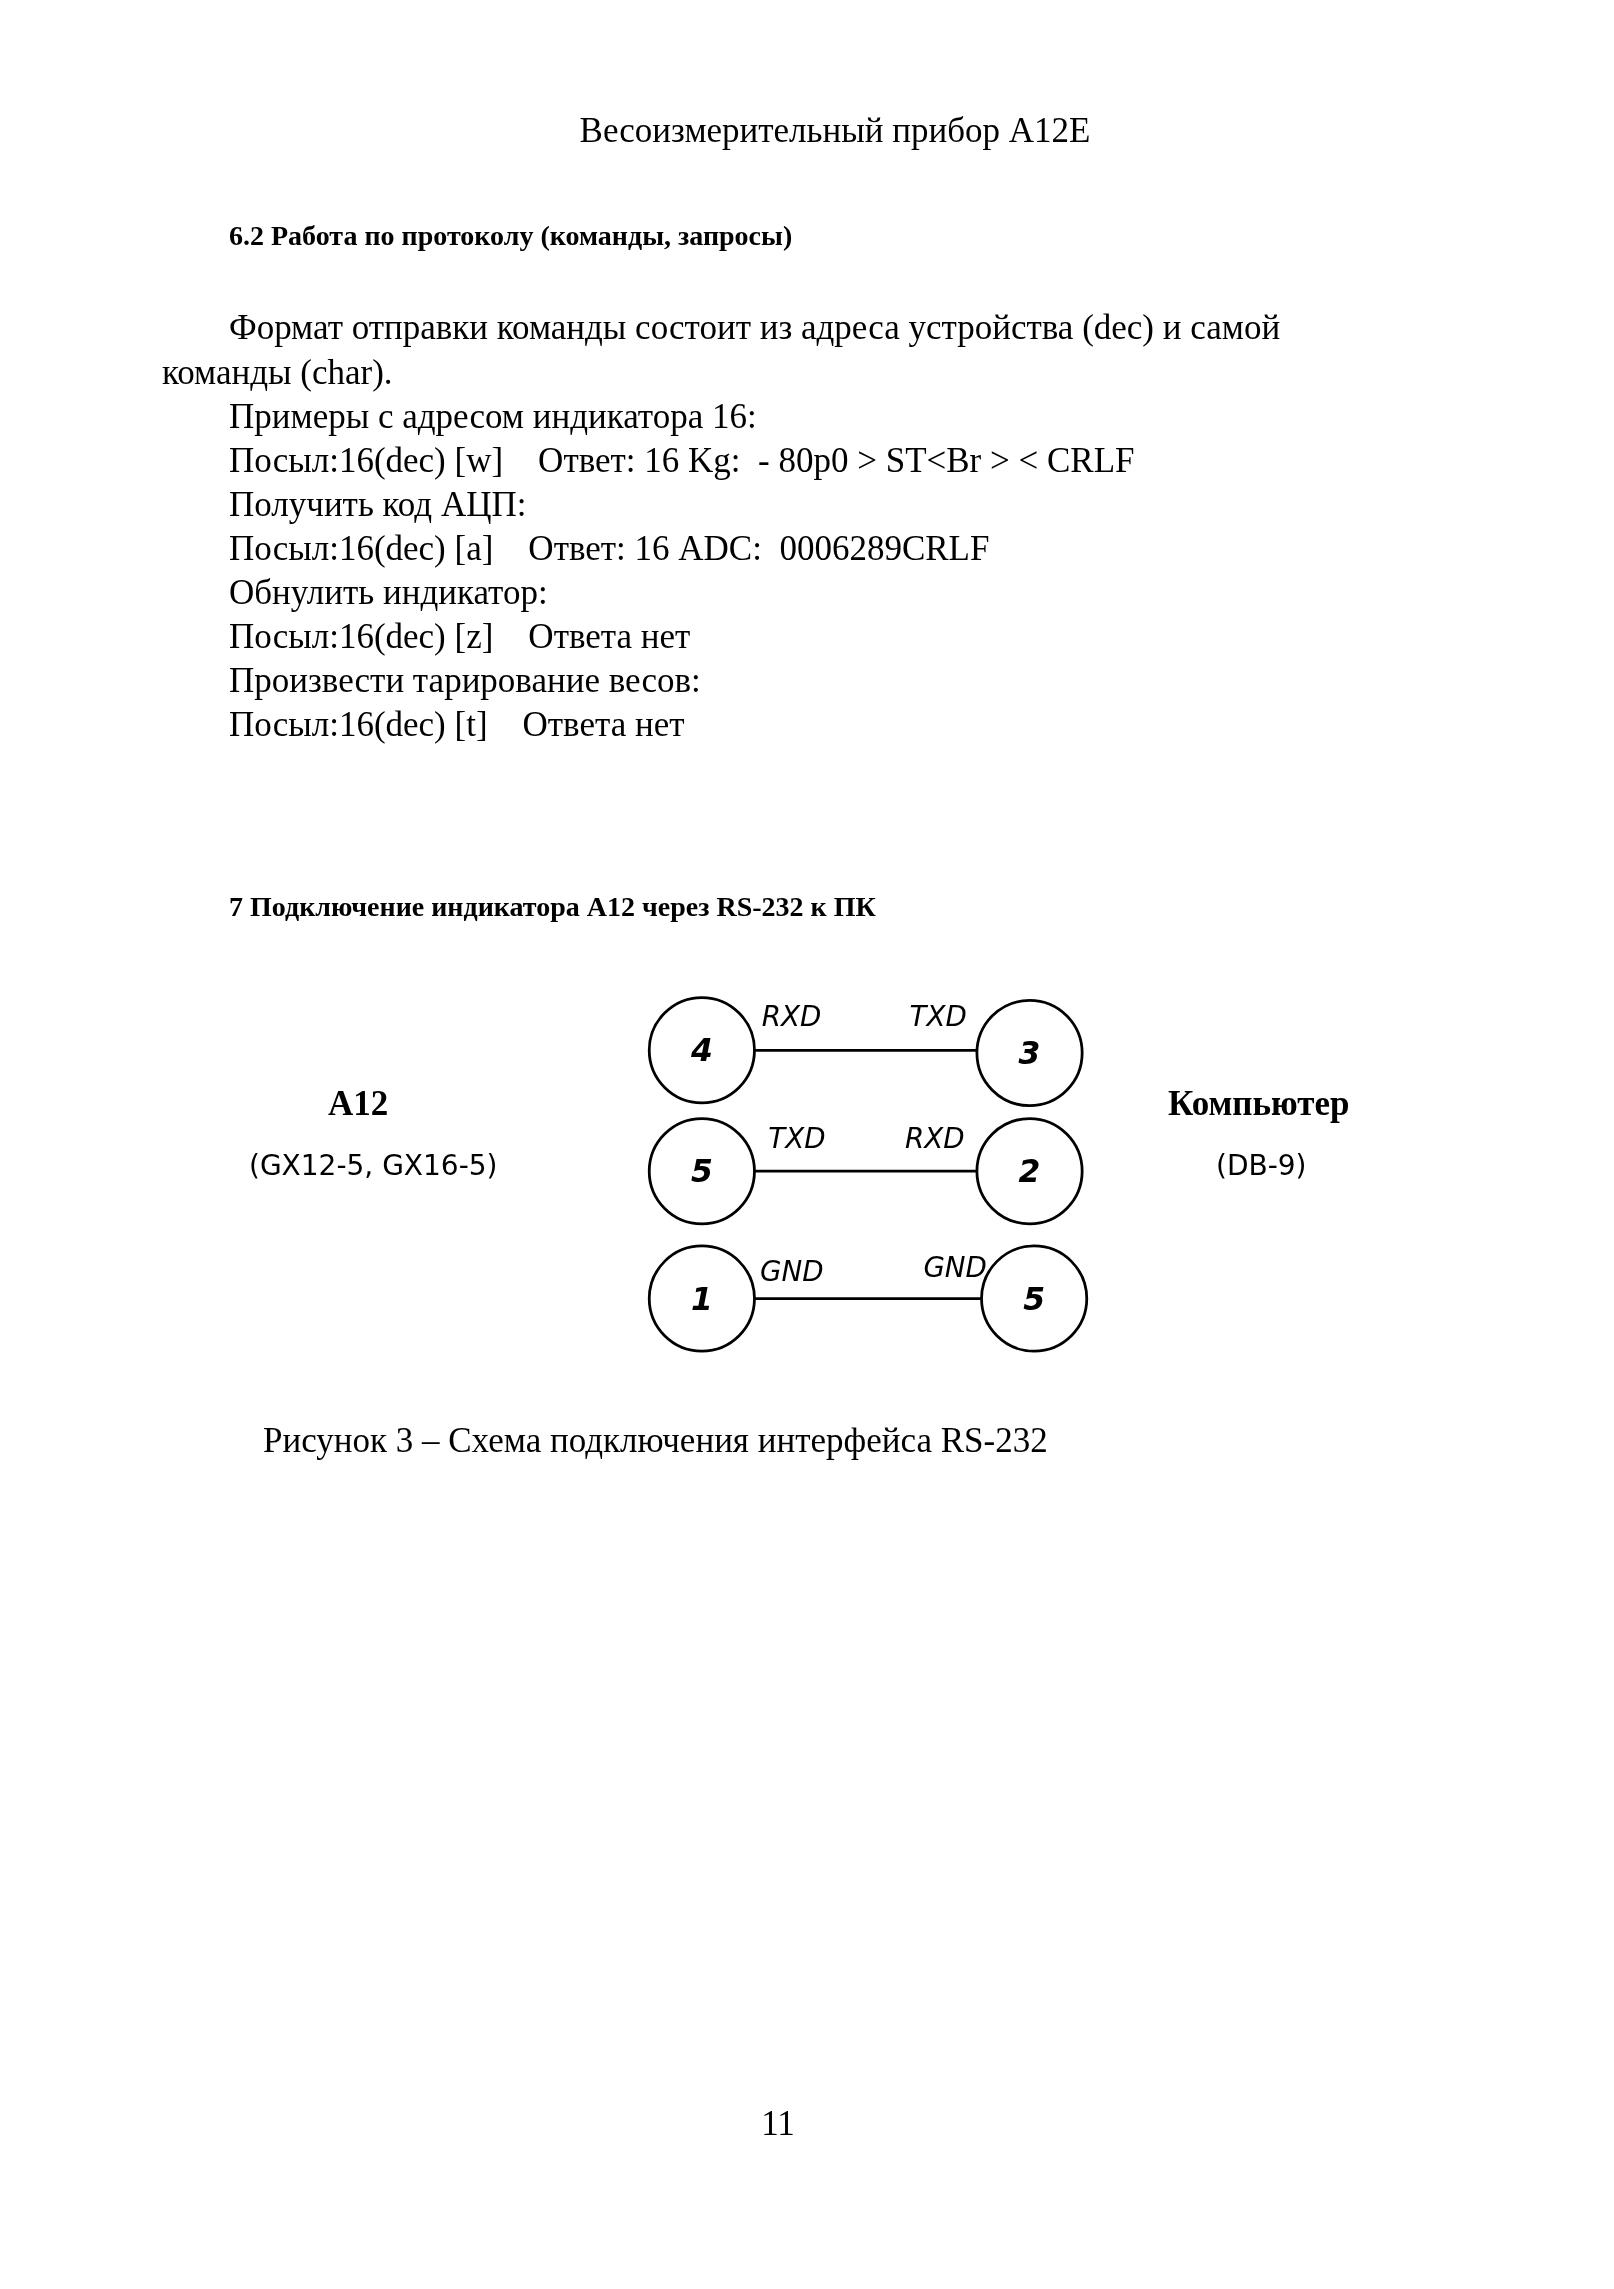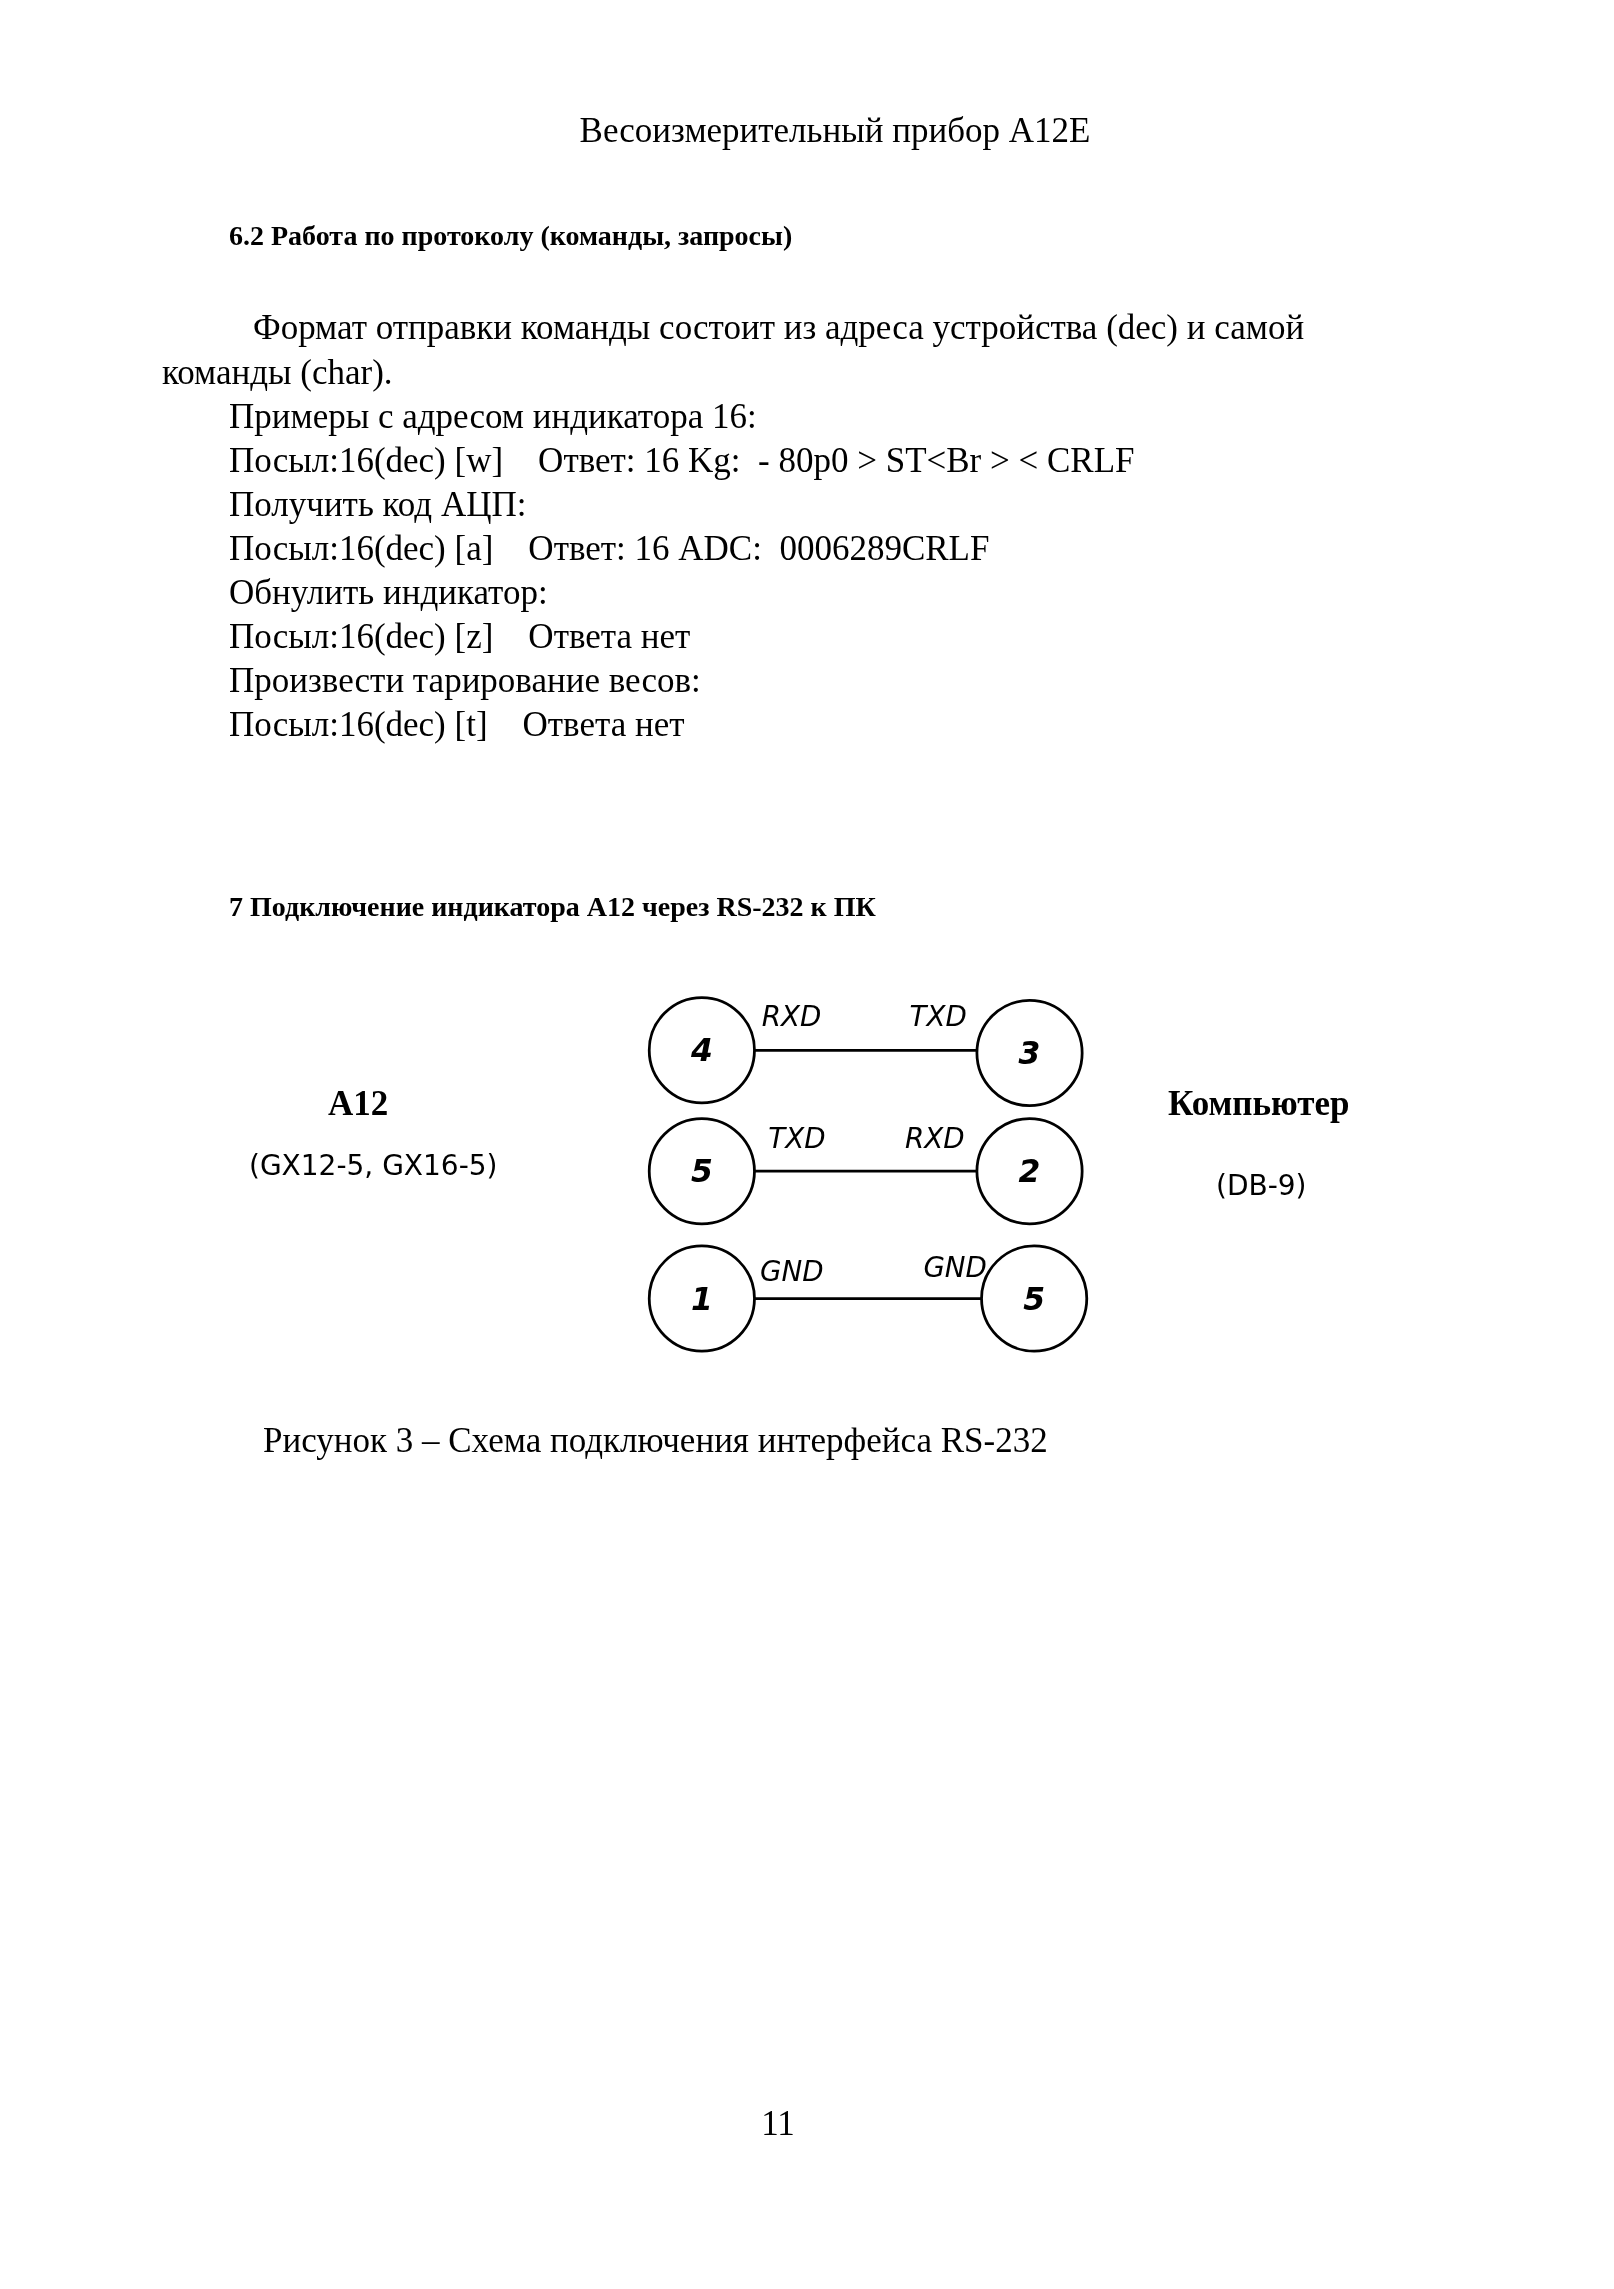--- a/index.html
+++ b/index.html
@@ -18,41 +18,41 @@
   svg text.pin { font-family: "DejaVu Sans", sans-serif; font-style: italic; font-weight: bold; font-size: 34px; }
   svg text.sig { font-family: "DejaVu Sans", sans-serif; font-style: italic; font-size: 30px; }
 </style>
 </head>
 <body>
 
 <div class="abs header">Весоизмерительный прибор A12E</div>
 
 <div class="abs h2" style="left:229px; top:220px;">6.2 Работа по протоколу (команды, запросы)</div>
 
-<div class="abs p" style="left:229px; top:306px;margin-left:24px;">Формат отправки команды состоит из адреса устройства (dec) и самой</div>
+<div class="abs p" style="left:229px; top:306px;">Формат отправки команды состоит из адреса устройства (dec) и самой</div>
 <div class="abs p" style="left:162px; top:351px;">команды (char).</div>
 
 <div class="abs" style="left:229px; top:395px;">
   <div class="p" style="white-space:pre;">Примеры с адресом индикатора 16:</div>
   <div class="p" style="white-space:pre;">Посыл:16(dec) [w]    Ответ: 16 Kg:  - 80p0 &gt; ST&lt;Br &gt; &lt; CRLF</div>
   <div class="p" style="white-space:pre;">Получить код АЦП:</div>
   <div class="p" style="white-space:pre;">Посыл:16(dec) [a]    Ответ: 16 ADC:  0006289CRLF</div>
   <div class="p" style="white-space:pre;">Обнулить индикатор:</div>
   <div class="p" style="white-space:pre;">Посыл:16(dec) [z]    Ответа нет</div>
   <div class="p" style="white-space:pre;">Произвести тарирование весов:</div>
   <div class="p" style="white-space:pre;">Посыл:16(dec) [t]    Ответа нет</div>
 </div>
 
 <div class="abs h2" style="left:229px; top:891px;">7 Подключение индикатора A12 через RS-232 к ПК</div>
 
 <div class="abs diagram-label-bold" style="left:328px; top:1084px;">A12</div>
 <div class="abs diagram-sub" style="left:249px; top:1149px;">(GX12-5, GX16-5)</div>
 
 <div class="abs diagram-label-bold" style="left:1168px; top:1084px;">Компьютер</div>
-<div class="abs diagram-sub" style="left:1216px; top:1149px;margin-top:20px;">(DB-9)</div>
+<div class="abs diagram-sub" style="left:1216px; top:1149px;">(DB-9)</div>
 
 <svg class="abs" style="left:628px; top:969px;" width="480" height="397" viewBox="0 0 520 430">
   <g>
     <circle cx="80" cy="88" r="57" fill="none" stroke="#000" stroke-width="3"></circle>
     <text class="pin" x="80" y="100" text-anchor="middle">4</text>
     <line x1="137" y1="88" x2="378" y2="88" stroke="#000" stroke-width="3"></line>
     <text class="sig" x="145" y="62">RXD</text>
     <text class="sig" x="305" y="62">TXD</text>
     <circle cx="435" cy="91" r="57" fill="none" stroke="#000" stroke-width="3"></circle>
     <text class="pin" x="435" y="103" text-anchor="middle">3</text>

